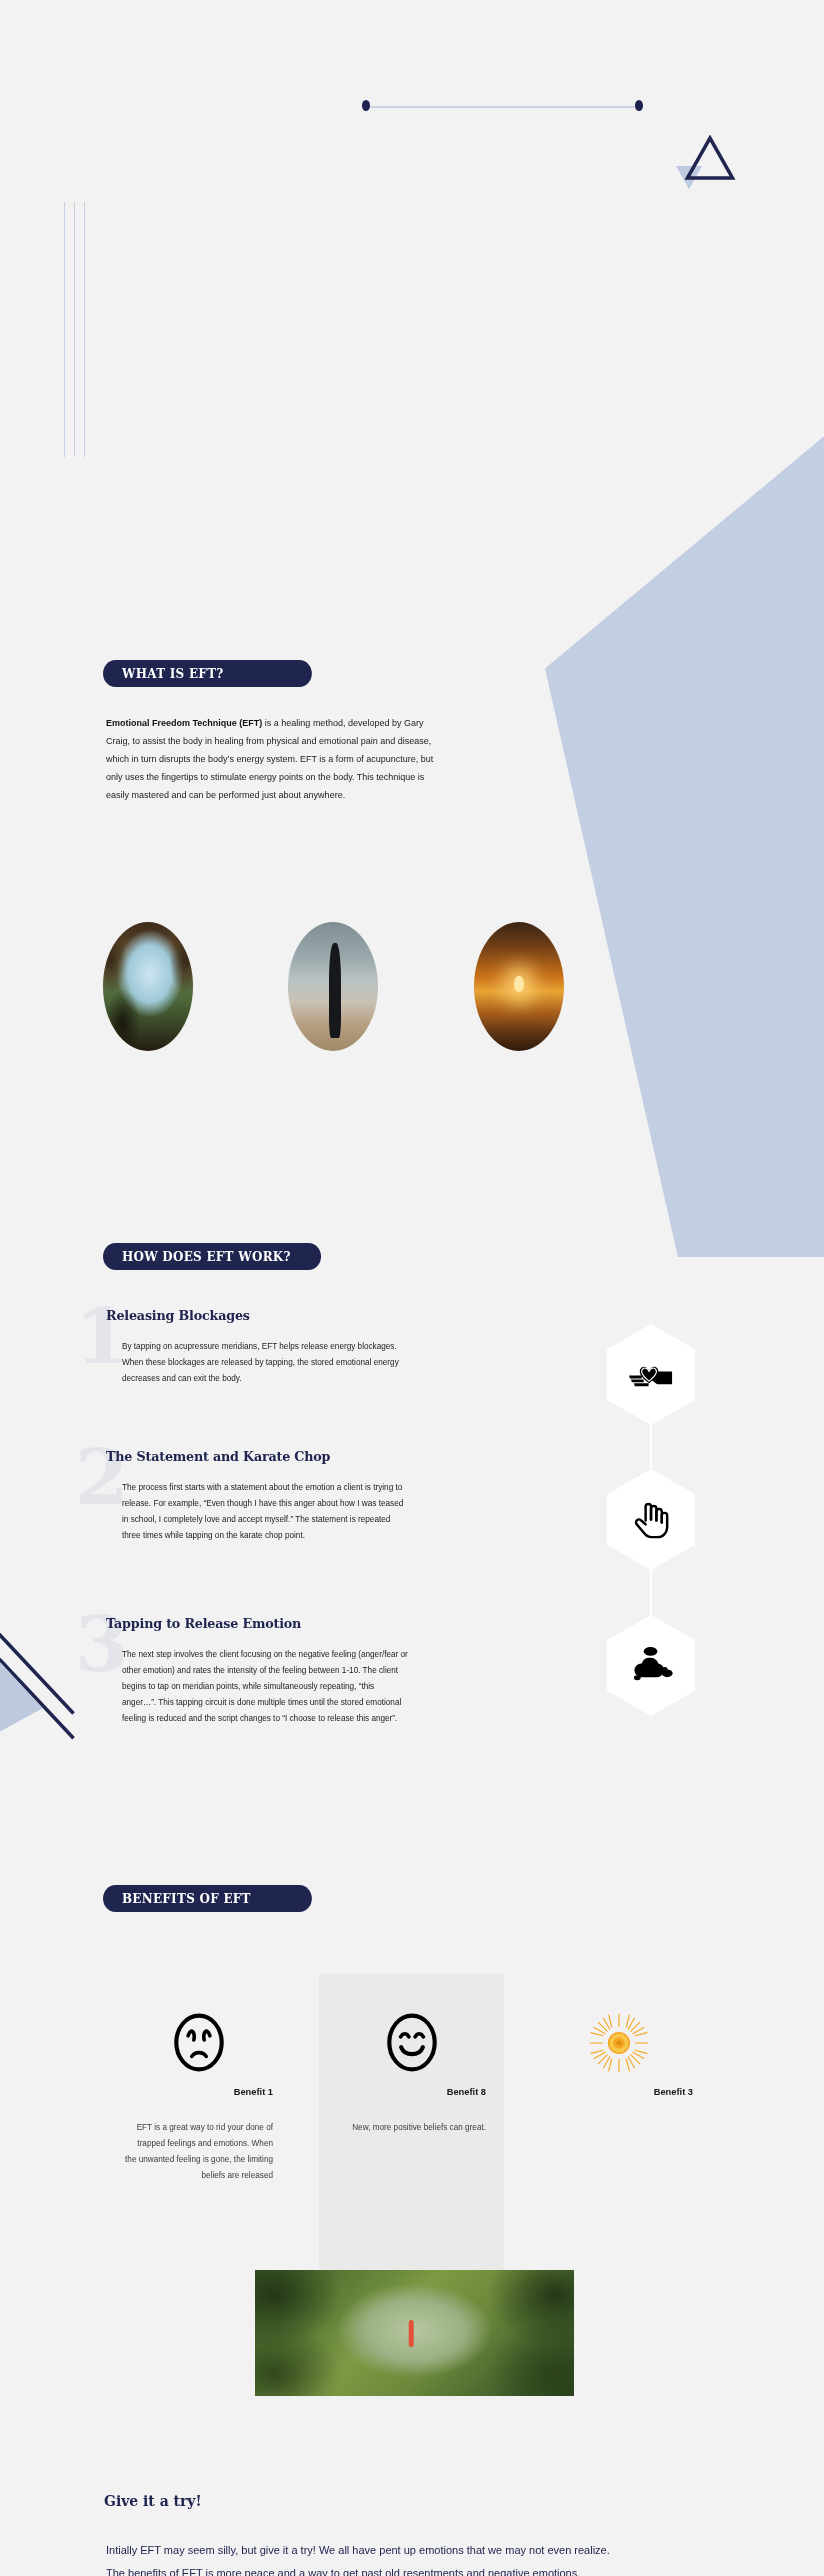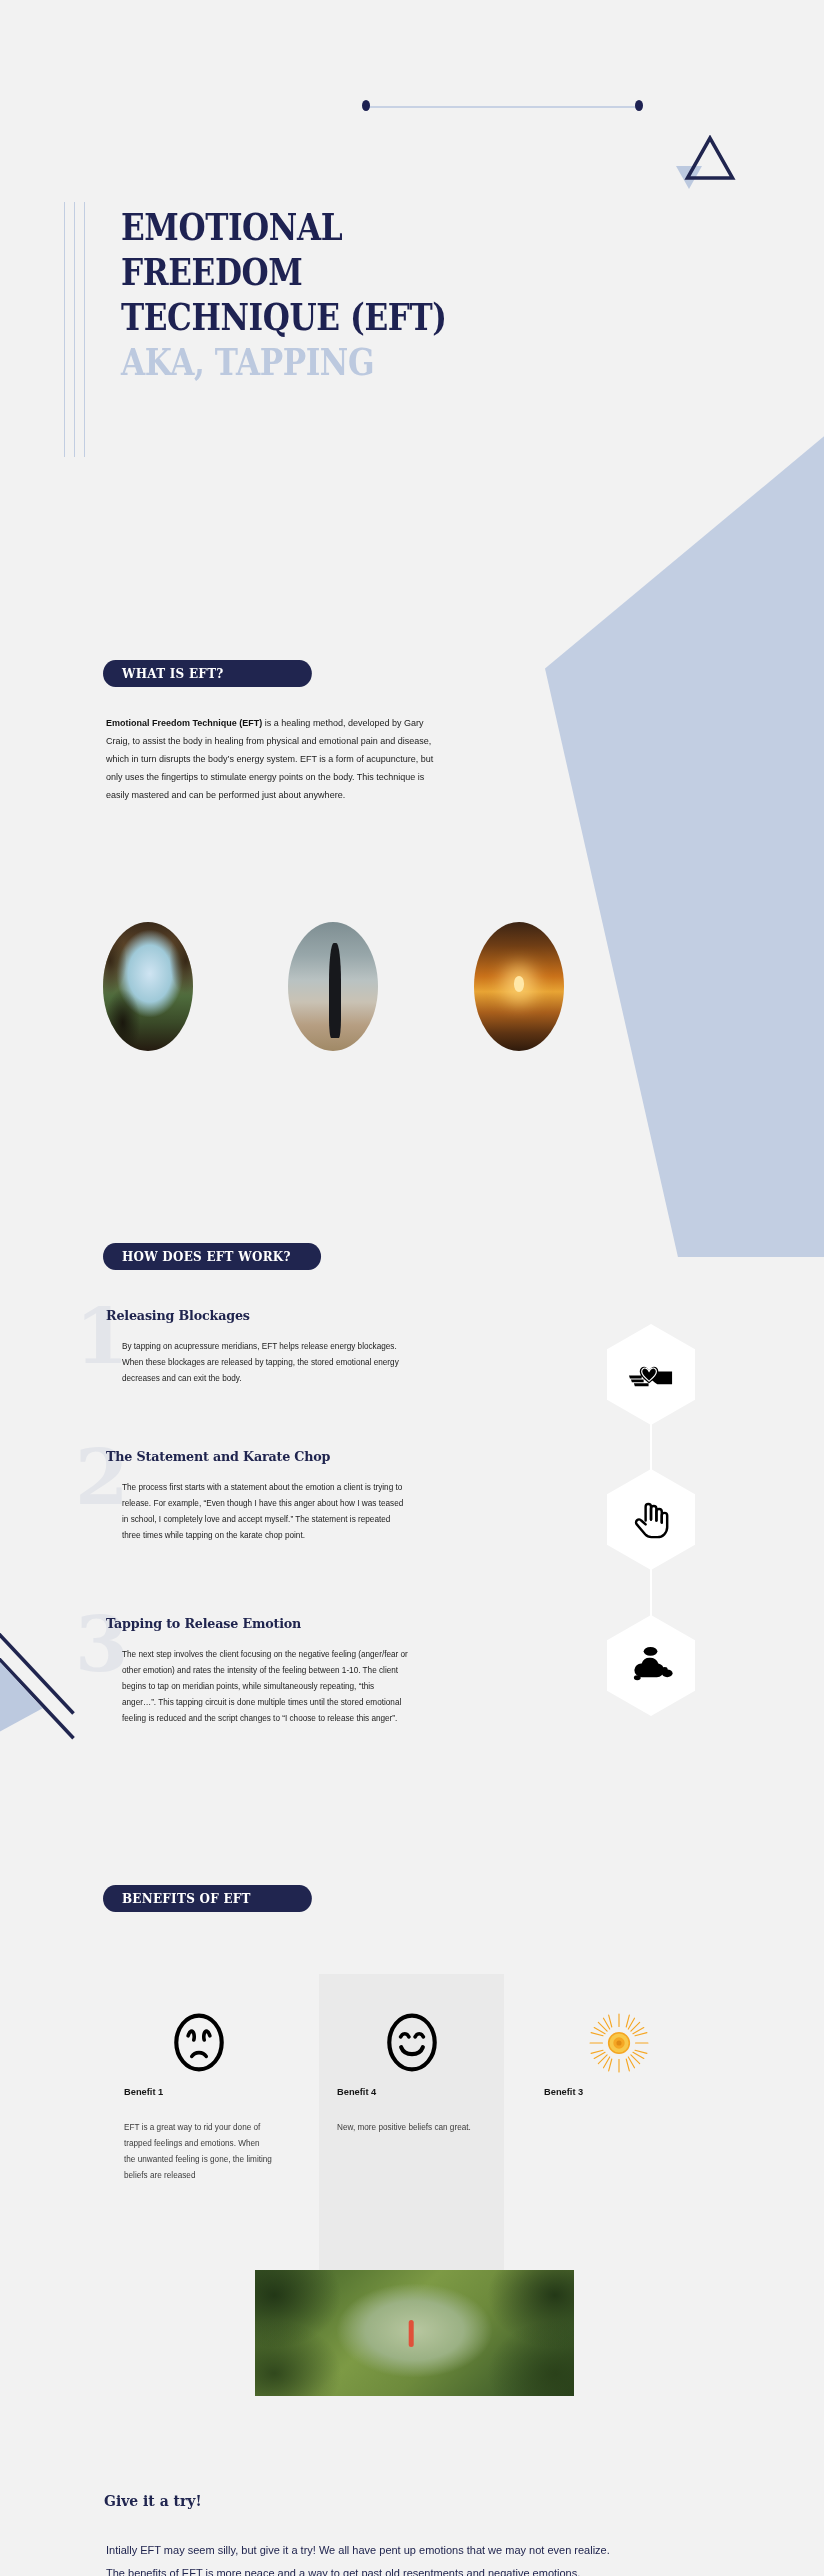--- a/index.html
+++ b/index.html
@@ -254,21 +254,21 @@
   .benefit-bg{
     position:absolute;
     left:319px; top:1974px;
     width:185px; height:417px;
     background:#eaeaea;
     z-index:1;
   }
   .benefit{
     position:absolute;
     width:149px;
-    text-align:left;
+    text-align:right;
     z-index:5;
   }
   .benefit .b-icon{
     height:67px;
     display:flex;align-items:center;justify-content:center;
     margin-bottom:11.3px;
   }
   .benefit .b-title{
     font-family:"Liberation Sans", sans-serif;
     font-weight:700;
@@ -343,26 +343,20 @@
       <span></span>
       <span></span>
   </div>
 
   <svg style="position:absolute;left:-5.2px;top:1623px;width:155px;height:144px;z-index:2" viewBox="0 0 300 280" width="155" height="144">
     <line x1="0" y1="14" x2="152" y2="176" stroke="#20254f" stroke-width="7"></line>
     <line x1="0" y1="62" x2="152" y2="224" stroke="#20254f" stroke-width="7"></line>
     <polygon points="0,66 92,166 0,216" fill="#bcc9df"></polygon>
   </svg>
 
-  <div class="title-block">
-    <div class="title-line">EMOTIONAL</div>
-    <div class="title-line">FREEDOM</div>
-    <div class="title-line">TECHNIQUE (EFT)</div>
-    <div class="title-sub">AKA, TAPPING</div>
-  </div>
 
   <div class="pill" style="left:103px; top:660px; width:206px; height:27px;">
     <span>WHAT IS EFT?</span>
   </div>
 
   <div class="bodytext" style="left:106px; top:714px; width:330px;">
     <b>Emotional Freedom Technique (EFT)</b><span> is a healing method, developed by Gary Craig, to assist the body in healing from physical and emotional pain and disease, which in turn disrupts the body’s energy system. EFT is a form of acupuncture, but only uses the fingertips to stimulate energy points on the body. This technique is easily mastered and can be performed just about anywhere.</span>
   </div>
 
   <div class="circle-row">
@@ -465,21 +459,21 @@
 
   <div class="benefit" style="left:337px; top:2009px;">
     <div class="b-icon">
       <svg width="56" height="63" viewBox="0 0 108 122">
         <ellipse cx="54" cy="61" rx="44" ry="52" fill="none" stroke="#000" stroke-width="8"></ellipse>
         <path d="M32 50 C36 42 44 42 48 50" fill="none" stroke="#000" stroke-width="7" stroke-linecap="round"></path>
         <path d="M60 50 C64 42 72 42 76 50" fill="none" stroke="#000" stroke-width="7" stroke-linecap="round"></path>
         <path d="M33 70 C40 88 68 88 75 70" fill="none" stroke="#000" stroke-width="8" stroke-linecap="round"></path>
       </svg>
     </div>
-    <div class="b-title">Benefit 4</div>
+    <div class="b-title">Benefit 8</div>
     <p class="b-text">New, more positive beliefs can great.</p>
   </div>
 
   <div class="benefit" style="left:544px; top:2009px;">
     <div class="b-icon">
       <svg width="62" height="62" viewBox="0 0 120 120">
         <g stroke="#f5a623" stroke-width="2.2" stroke-linecap="round">
           <g id="rays">
             <line x1="60" y1="4" x2="60" y2="28"></line>
               <line x1="60" y1="92" x2="60" y2="116"></line>

